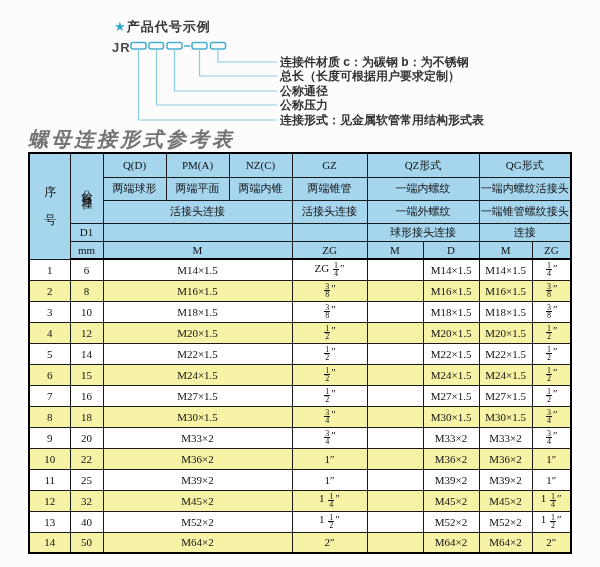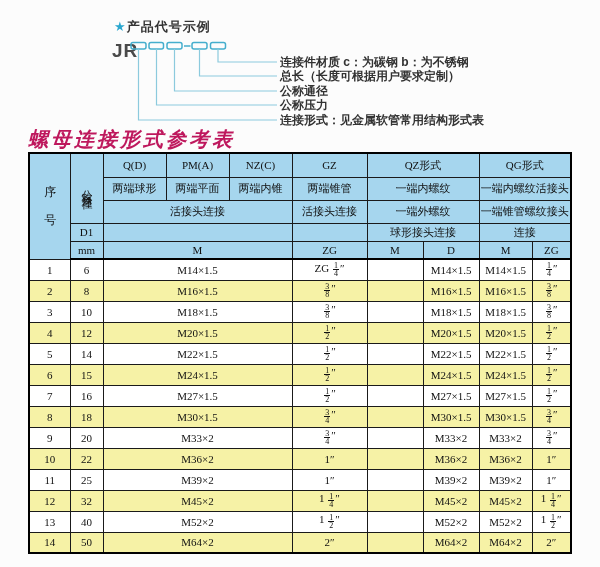--- a/index.html
+++ b/index.html
@@ -2,26 +2,26 @@
 <html><head>
 <meta charset="utf-8">
 <style>
   html,body{margin:0;padding:0;}
   body{font-family:"Liberation Sans",sans-serif;background:#e8e8e8;}
   #page{position:relative;width:600px;height:567px;background:#fcfcfc;overflow:hidden;}
 
   
   .diag-header{position:absolute;left:114px;top:18px;font-size:13px;font-weight:700;color:#333;letter-spacing:1px;}
   .diag-header .star{color:#2ba7cf;font-weight:400;}
-  .jr{position:absolute;left:112px;top:40px;font-size:19px;font-weight:700;color:#4a4a4a;letter-spacing:1px;}
+  .jr{position:absolute;left:112px;top:40px;font-size:13px;font-weight:700;color:#4a4a4a;letter-spacing:1px;}
   .diag-svg{position:absolute;left:110px;top:38px;}
   .diag-label{position:absolute;left:280px;height:14px;line-height:14px;font-size:12px;font-weight:600;color:#333;white-space:nowrap;}
 
   
-  .tbl-title{position:absolute;left:28px;top:126px;font-family:"Liberation Serif",serif;font-style:italic;font-weight:700;font-size:20px;color:#be185d;letter-spacing:3px;}
+  .tbl-title{position:absolute;left:28px;top:126px;font-family:"Liberation Serif",serif;font-style:italic;font-weight:700;font-size:20px;color:#737373;letter-spacing:3px;}
 
   
   table.main{position:absolute;left:28px;top:152px;width:542px;border-collapse:collapse;table-layout:fixed;
              font-family:"Liberation Serif",serif;font-size:11px;color:#111;}
   table.main td,table.main th{border:1px solid #1a1a1a;padding:0;text-align:center;vertical-align:middle;font-weight:400;}
   table.main{border:2px solid #000;}
   thead td{background:#a6d6ee;margin-left:46px;}
   thead tr.h1{height:24px;} thead tr.h2{height:23px;} thead tr.h3{height:23px;}
   thead tr.h4{height:18px;} thead tr.h5{height:18px;}
   thead tr.h5 td{border-bottom:2px solid #000;}

